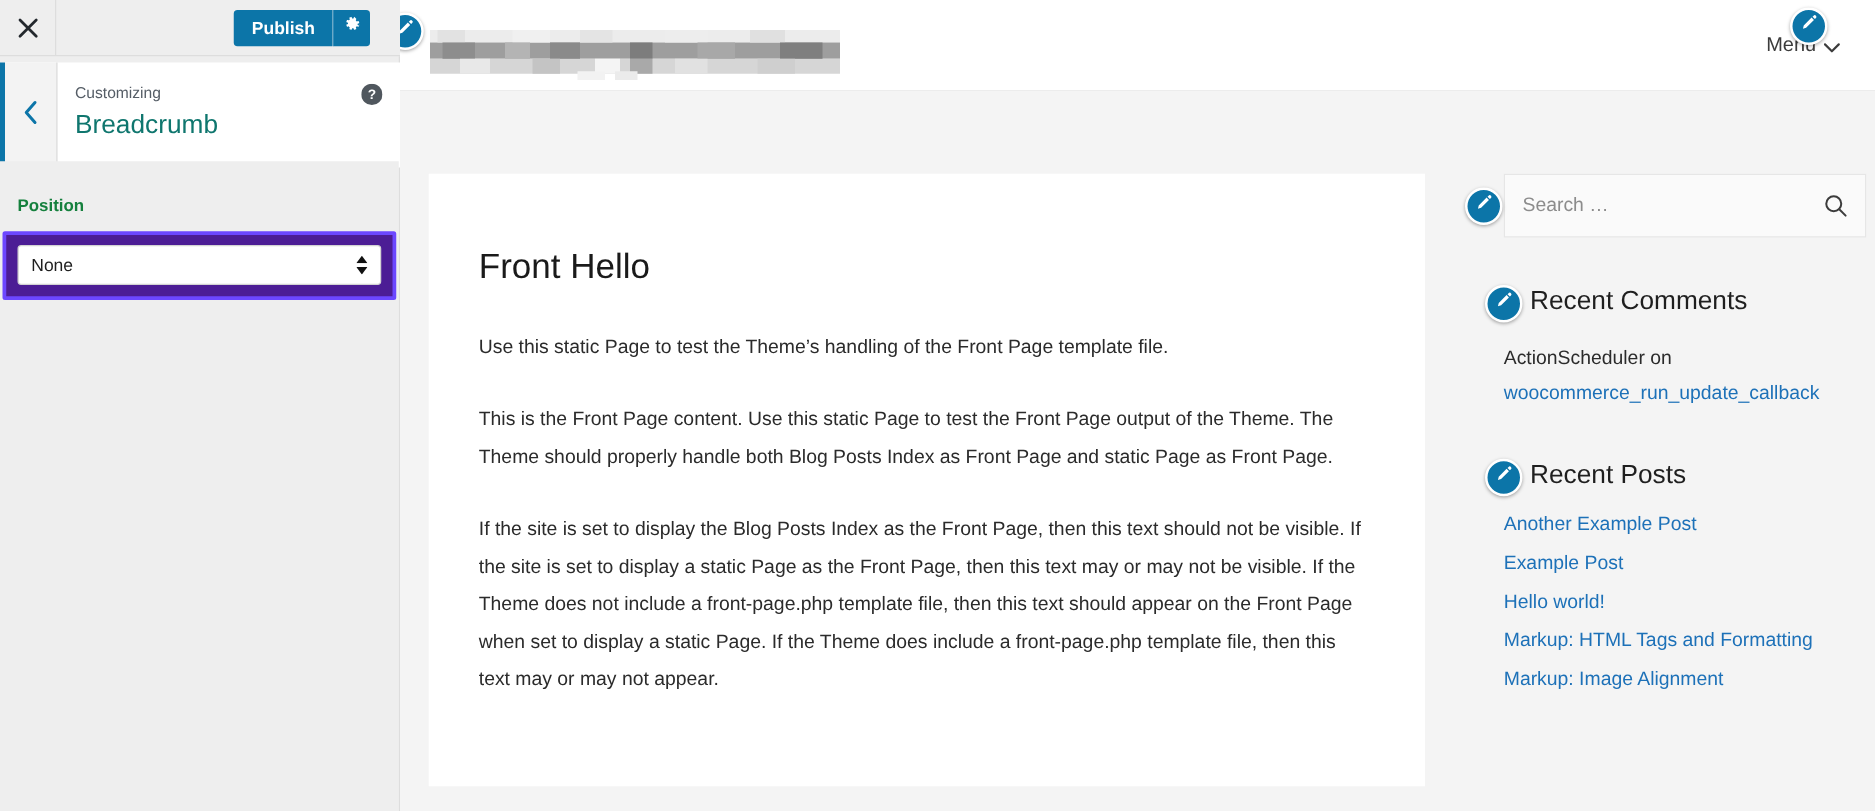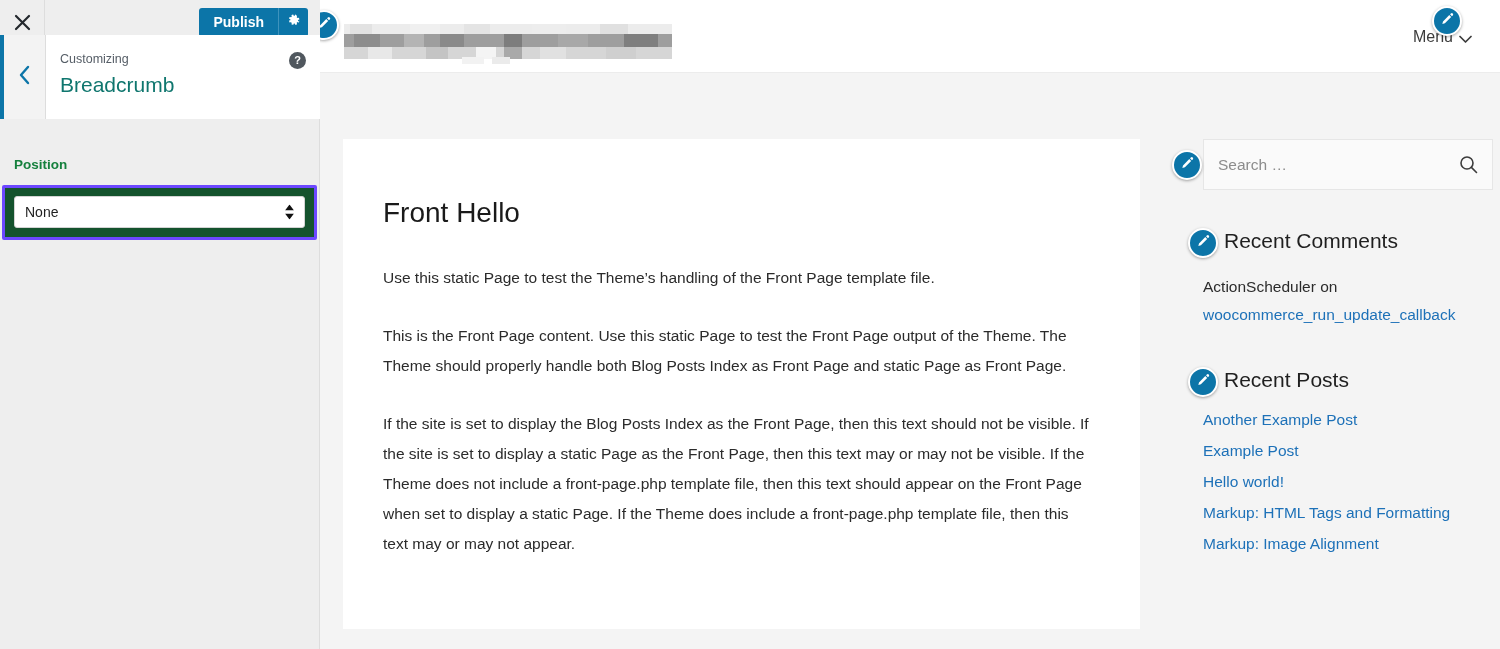--- a/index.html
+++ b/index.html
@@ -30,21 +30,21 @@
     width: 45px; height: 44px;
     display: flex; align-items: center; justify-content: center;
     background: #eeeeee;
     border-right: 1px solid #dddddd;
     cursor: pointer;
   }
   .cz-close svg { display: block; }
   .cz-actions {
     flex: 1; height: 44px;
     display: flex; align-items: center; justify-content: flex-end;
-    padding-right: 12px;
+    padding-right: 24px;
   }
   .publish-group { display: flex; align-items: stretch; height: 29px; }
   .publish-btn {
     background: #0c75a8;
     color: #ffffff;
     font-size: 14px;
     font-weight: bold;
     padding: 0 14px;
     display: flex; align-items: center;
     border: none;
@@ -55,21 +55,21 @@
   .publish-gear {
     background: #0c75a8;
     width: 30px;
     display: flex; align-items: center; justify-content: center;
     border-left: 1px solid #3e93bd;
     border-radius: 0 3px 3px 0;
     cursor: pointer;
   }
 
   .cz-panel-head {
-    position: absolute; left: 0; top: 35px;
+    position: absolute; left: 0; top: 50px;
     width: 320px; height: 84px;
     display: flex;
     background: #ffffff;
   }
   .cz-back {
     width: 46px; height: 84px;
     background: #f3f3f3;
     border-right: 1px solid #dddddd;
     border-left: 4px solid #0c75a8;
     display: flex; align-items: center; justify-content: center;
@@ -107,21 +107,21 @@
     font-size: 13.5px;
     font-weight: bold;
     color: #15803d;
     padding: 28px 0 0 14px;
   }
   .select-focus {
     margin: 13px 2px 0 2px;
     border: 3px solid #6c47ff;
     border-radius: 2px;
     padding: 8px 9px 9px 9px;
-    background: #14532d;
+    background: #4c1d95;
   }
   .fake-select {
     position: relative;
     height: 32px;
     background: #ffffff;
     border: 1px solid #d3d3d3;
     border-radius: 3px;
     display: flex; align-items: center;
     padding: 0 10px;
     font-size: 14px;

